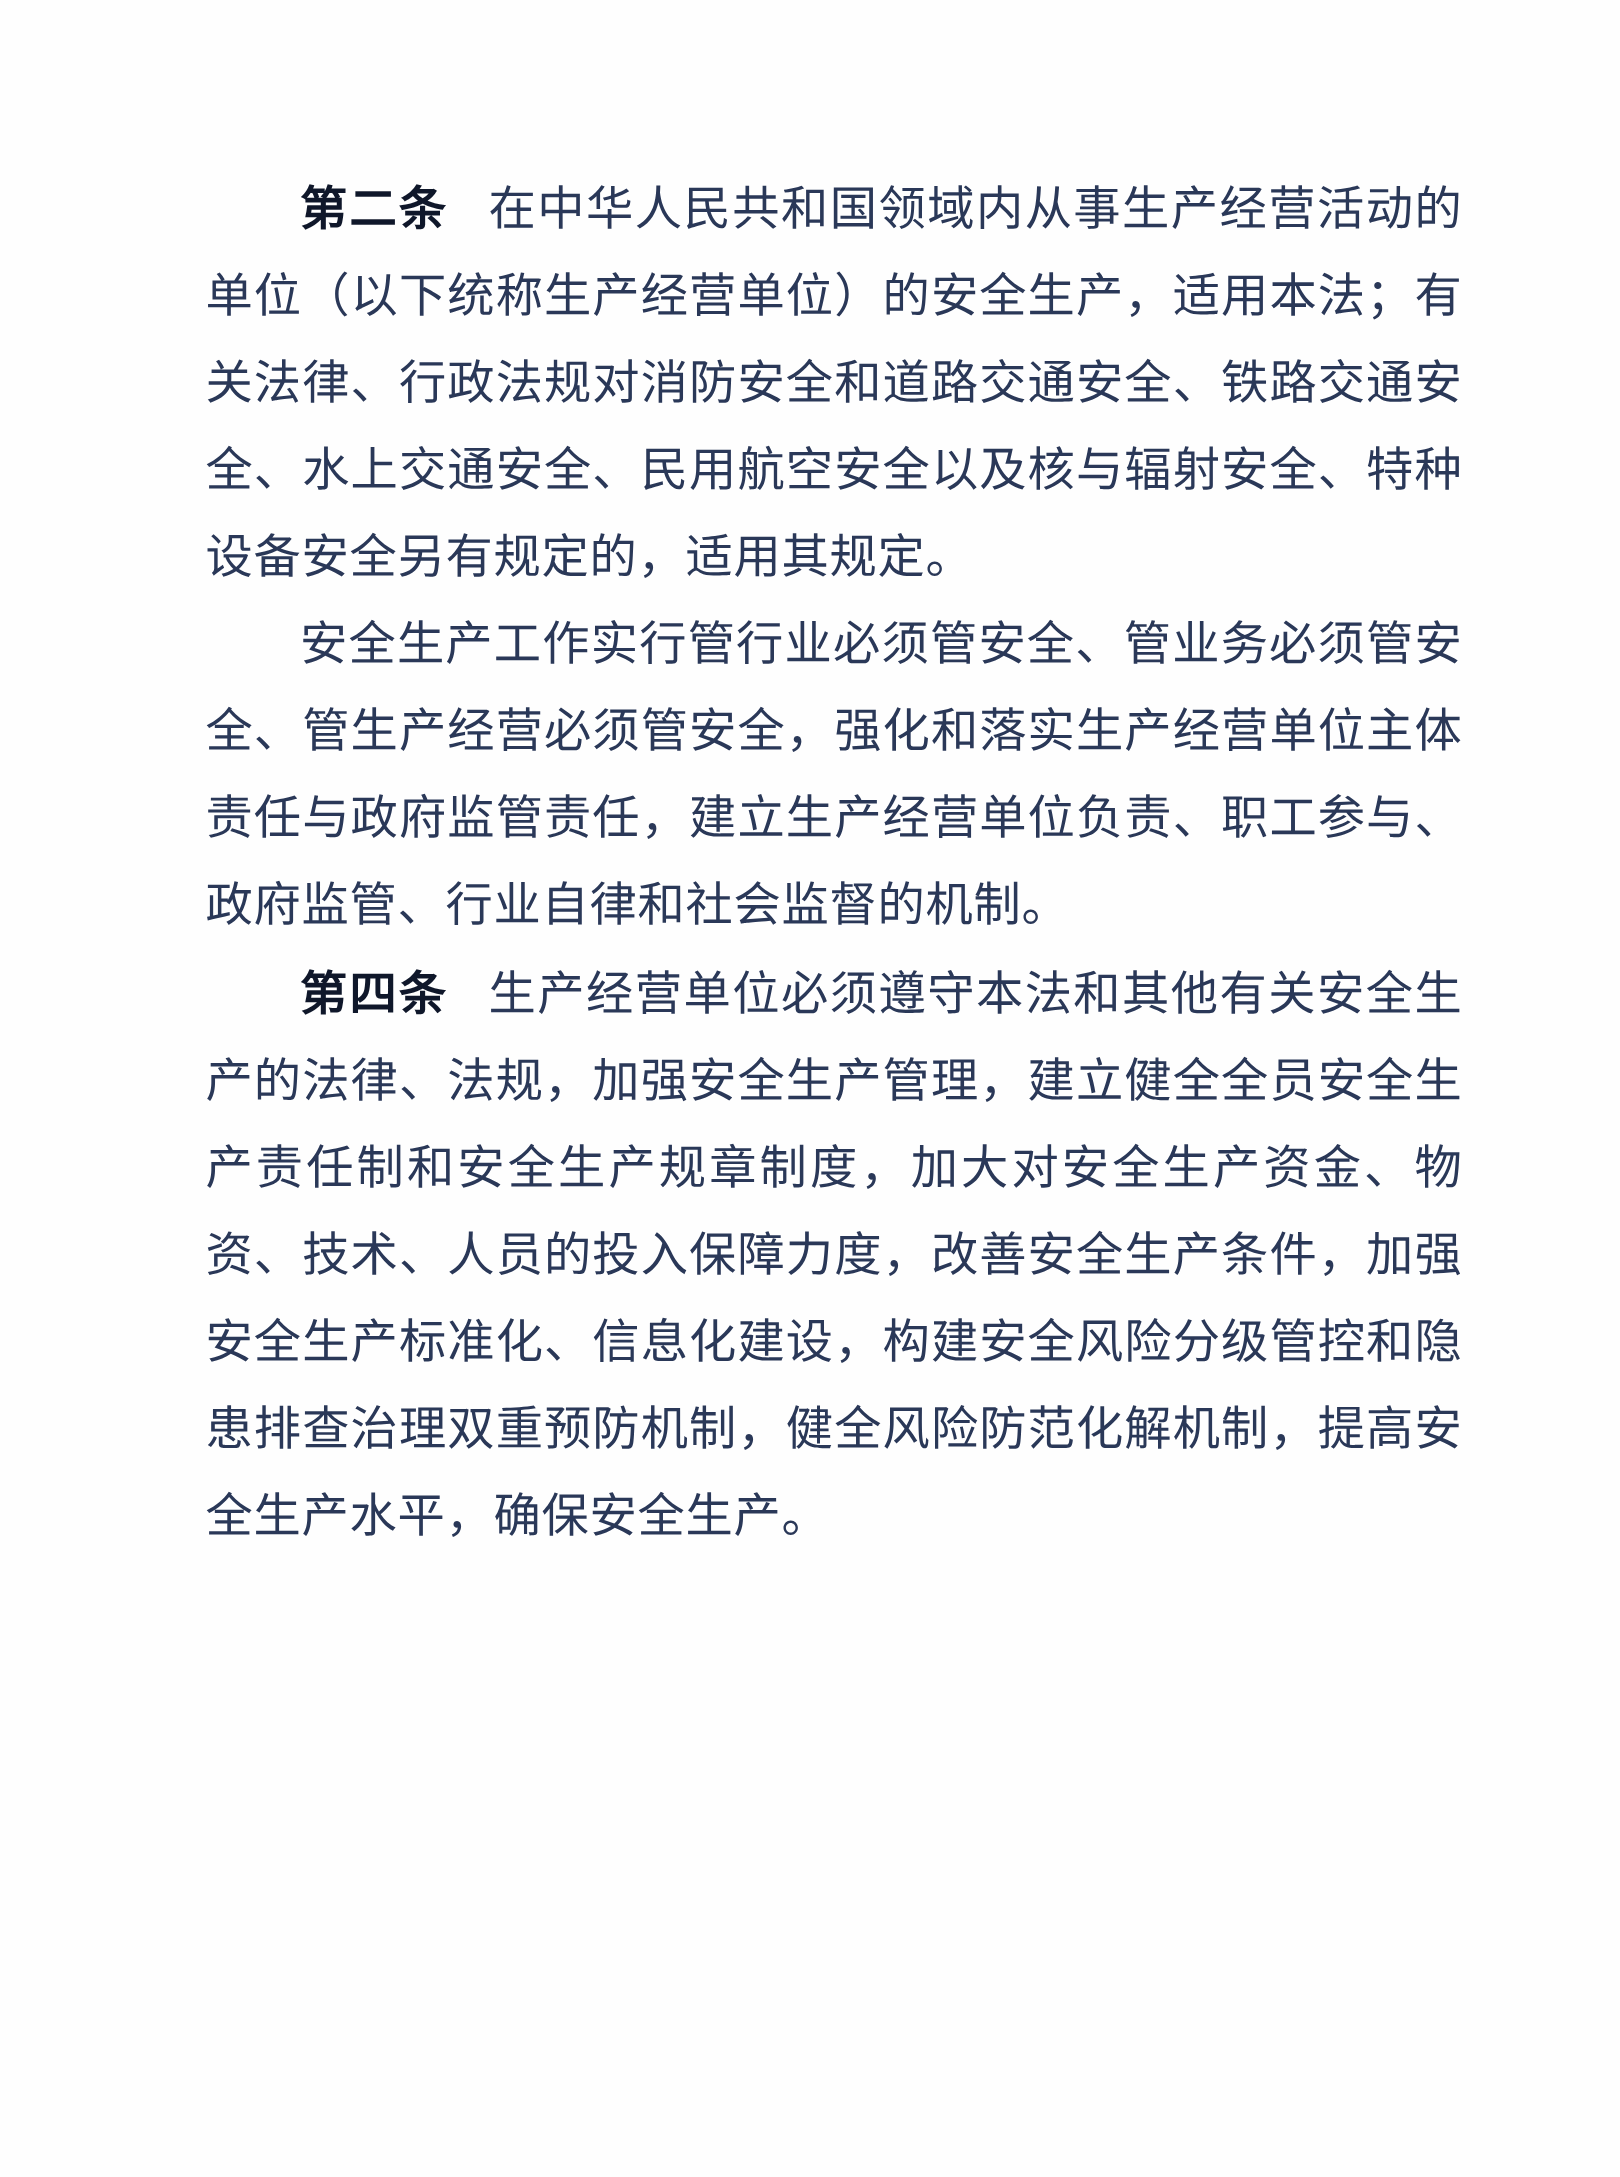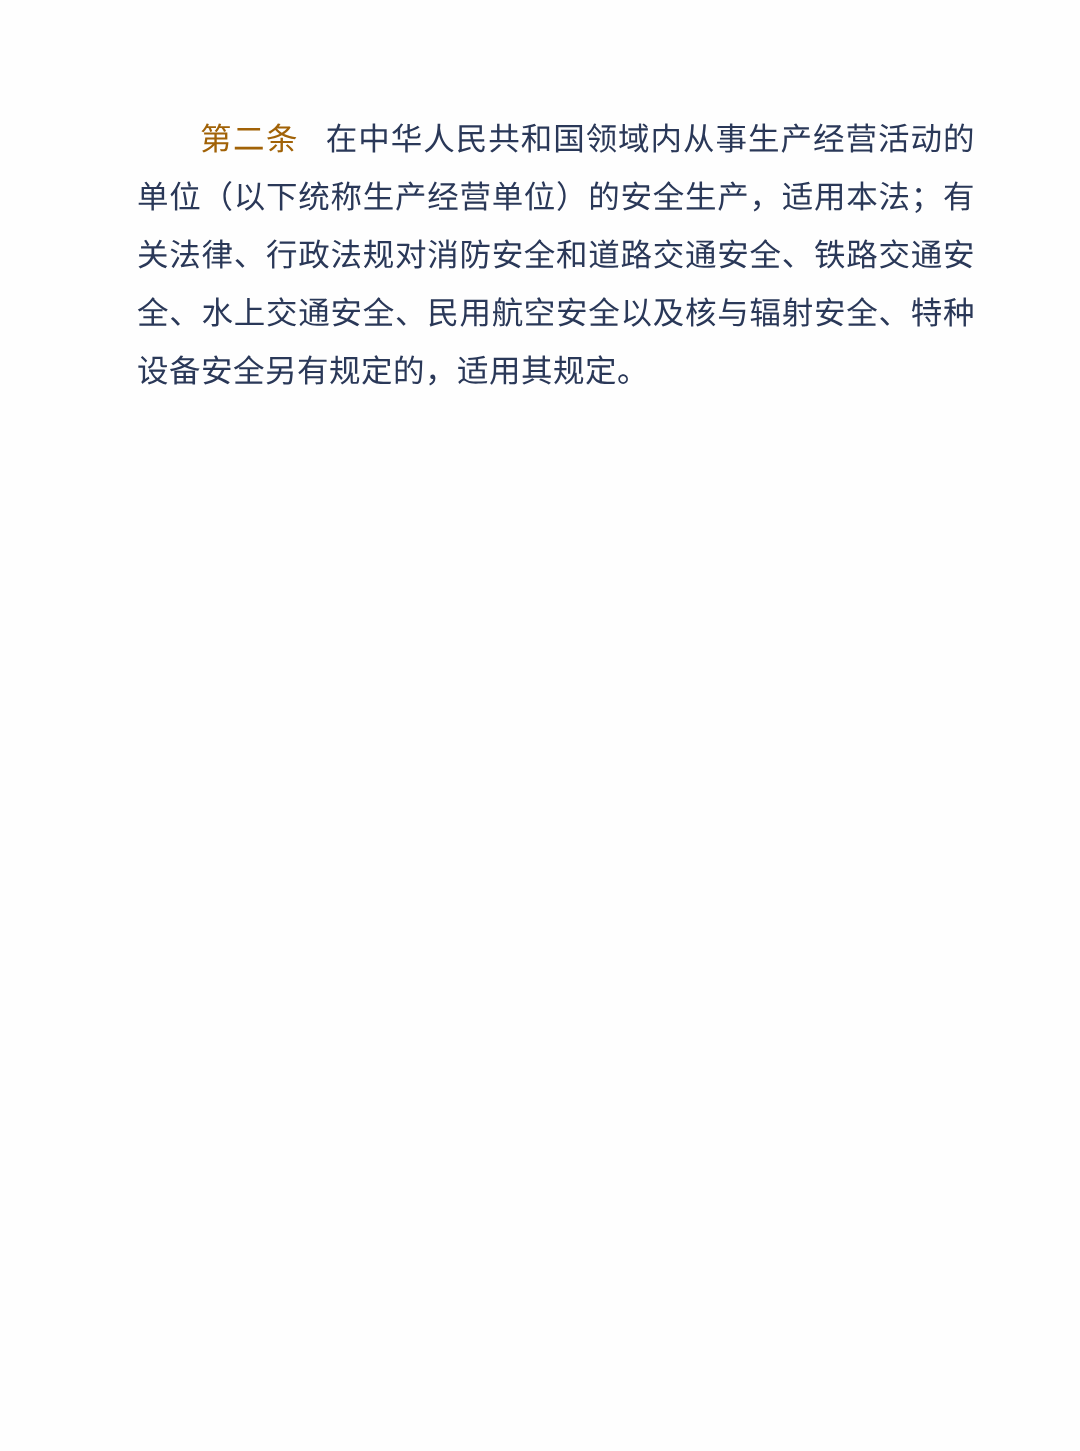--- a/index.html
+++ b/index.html
@@ -28,32 +28,34 @@
     letter-spacing: 0.5px;
     color: #2a3858;
     text-align: justify;
     text-justify: inter-character;
     text-indent: 2em;
     word-break: normal;
     overflow-wrap: anywhere;
   }
   .art-num {
     font-family: "Liberation Sans", sans-serif;
-    font-weight: 400;
-    color: #a16207;
+    font-weight: 700;
+    color: #0f172a;
     margin-right: 0.85em;
     letter-spacing: 1px;
   }
 </style>
 </head>
 <body>
 
 <div class="page">
   <div class="doc-body">
 
     <p class="para"><span class="art-num">第二条</span><span>在中华人民共和国领域内从事生产经营活动的单位（以下统称生产经营单位）的安全生产，适用本法；有关法律、行政法规对消防安全和道路交通安全、铁路交通安全、水上交通安全、民用航空安全以及核与辐射安全、特种设备安全另有规定的，适用其规定。</span></p>
 
 
 
+    <p class="para"><span>安全生产工作实行管行业必须管安全、管业务必须管安全、管生产经营必须管安全，强化和落实生产经营单位主体责任与政府监管责任，建立生产经营单位负责、职工参与、政府监管、行业自律和社会监督的机制。</span></p>
 
+    <p class="para"><span class="art-num">第四条</span><span>生产经营单位必须遵守本法和其他有关安全生产的法律、法规，加强安全生产管理，建立健全全员安全生产责任制和安全生产规章制度，加大对安全生产资金、物资、技术、人员的投入保障力度，改善安全生产条件，加强安全生产标准化、信息化建设，构建安全风险分级管控和隐患排查治理双重预防机制，健全风险防范化解机制，提高安全生产水平，确保安全生产。</span></p>
 
   </div>
 </div>
 
 </body></html>

